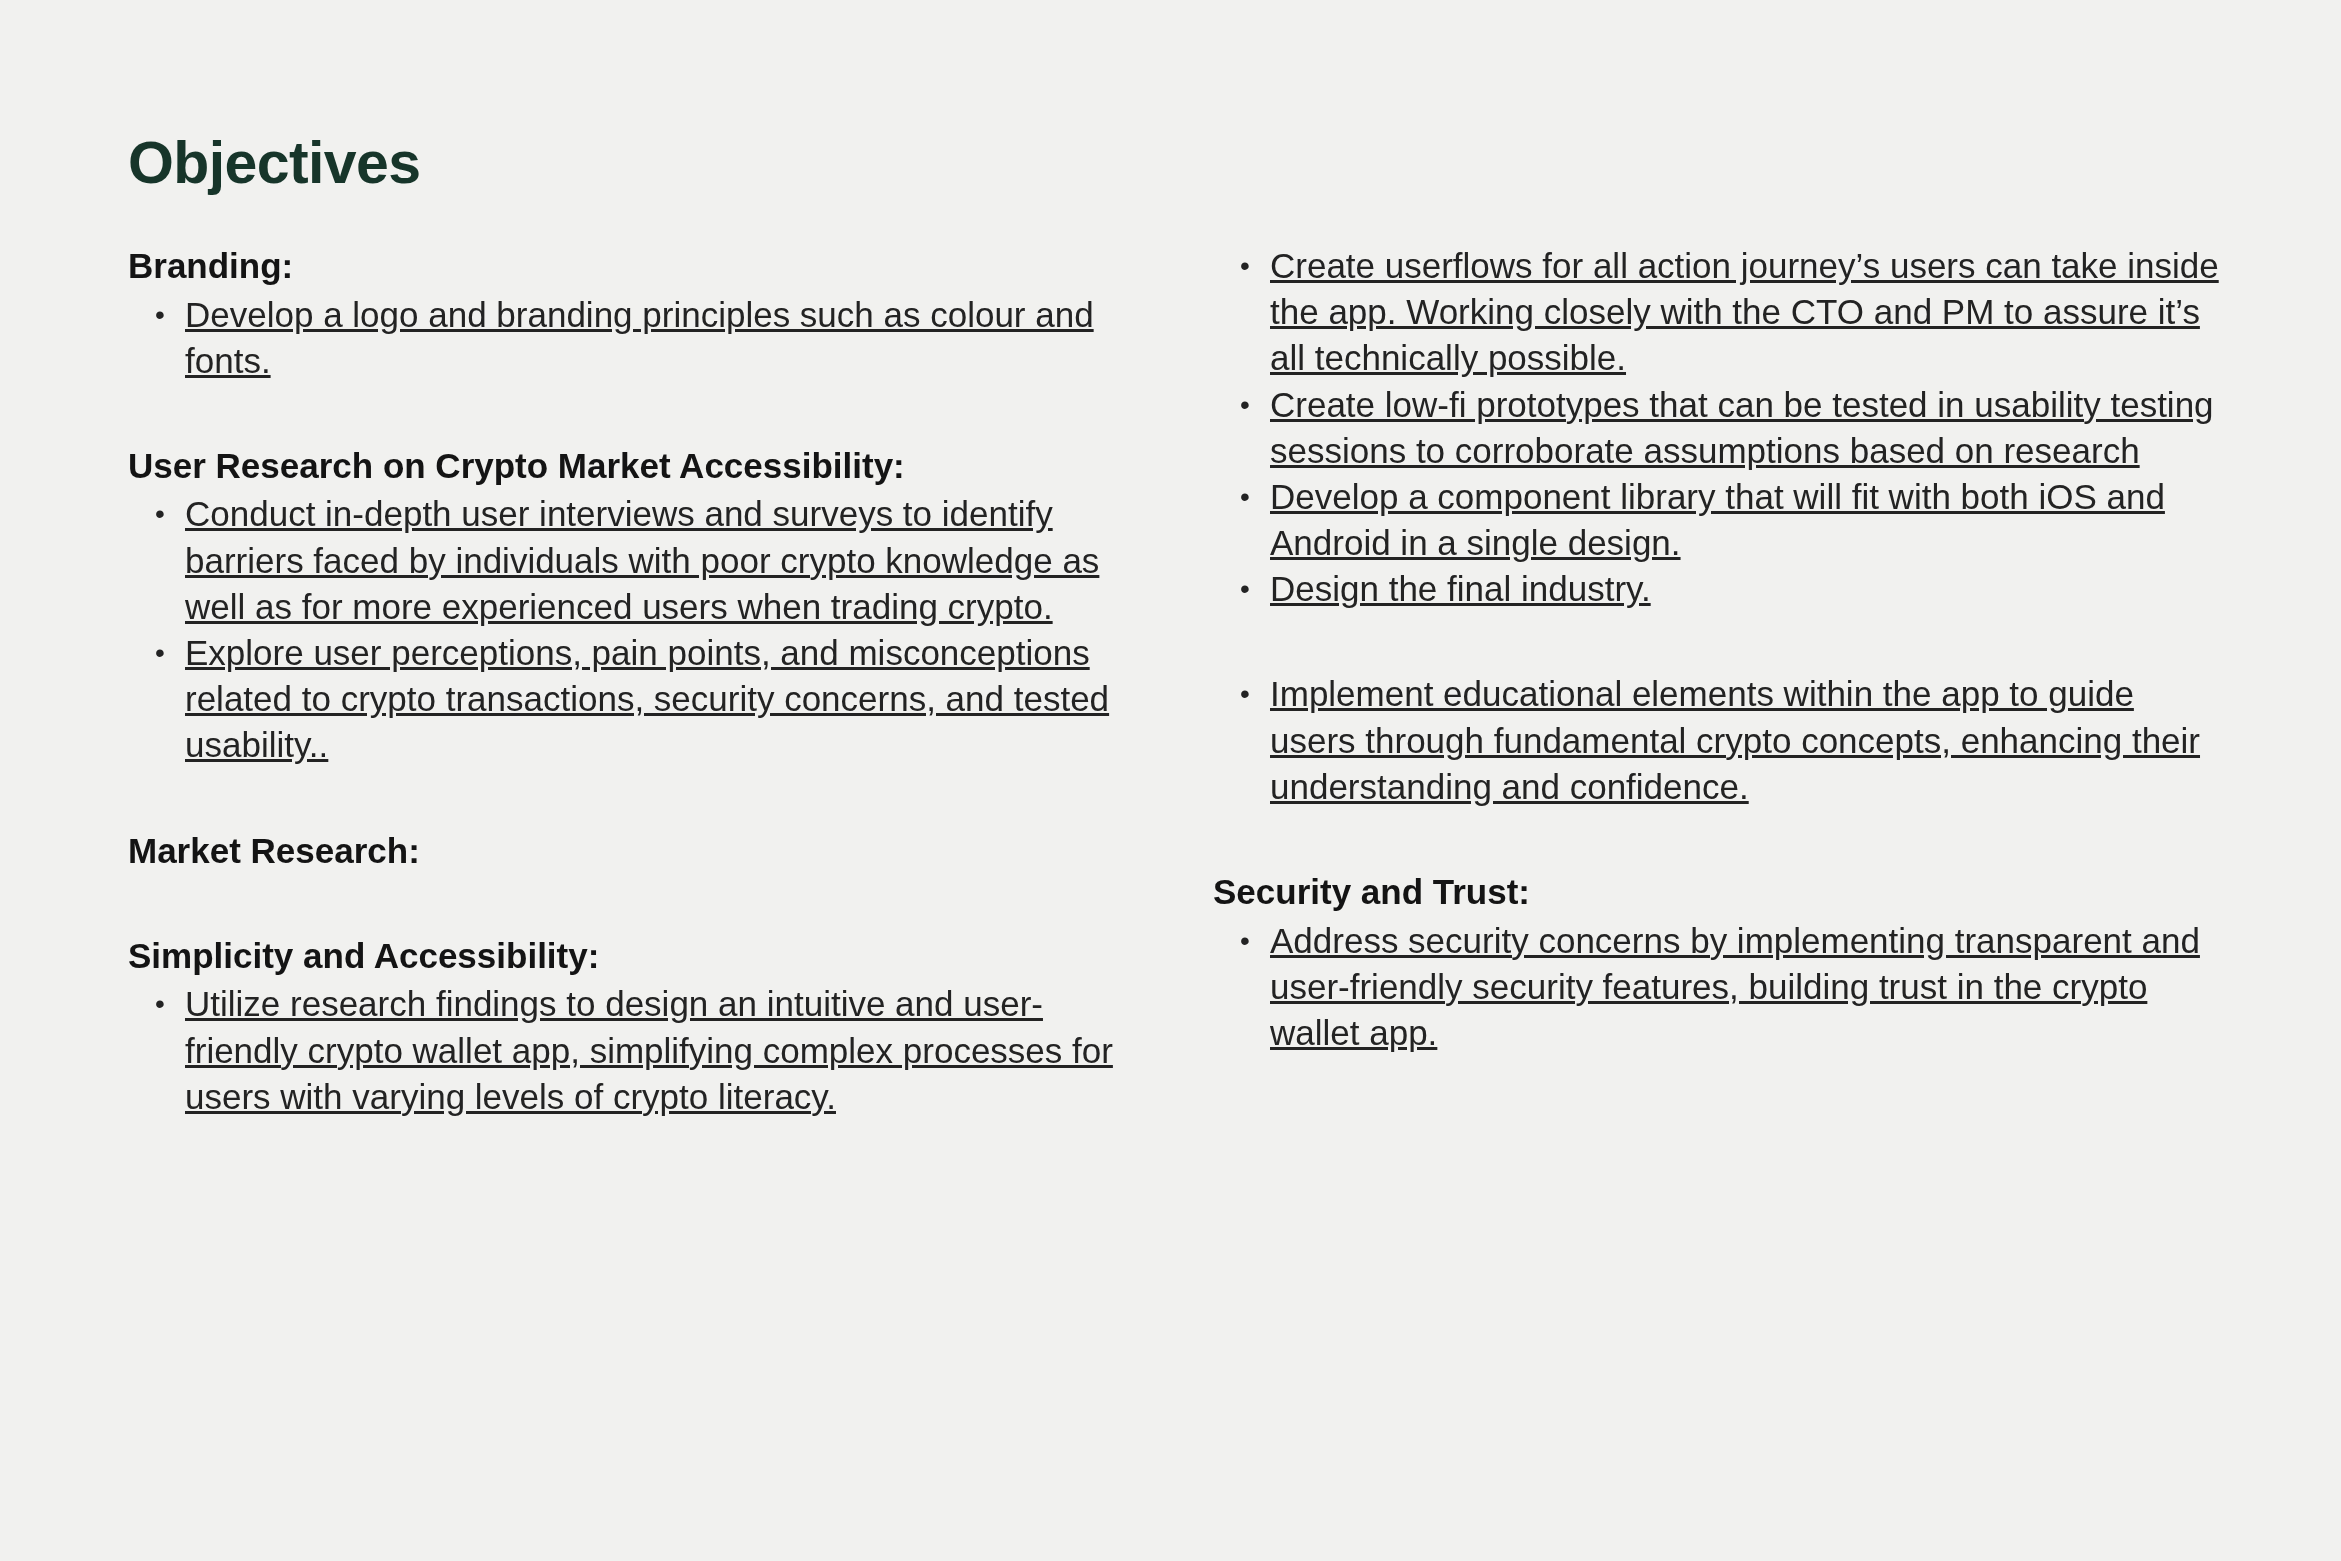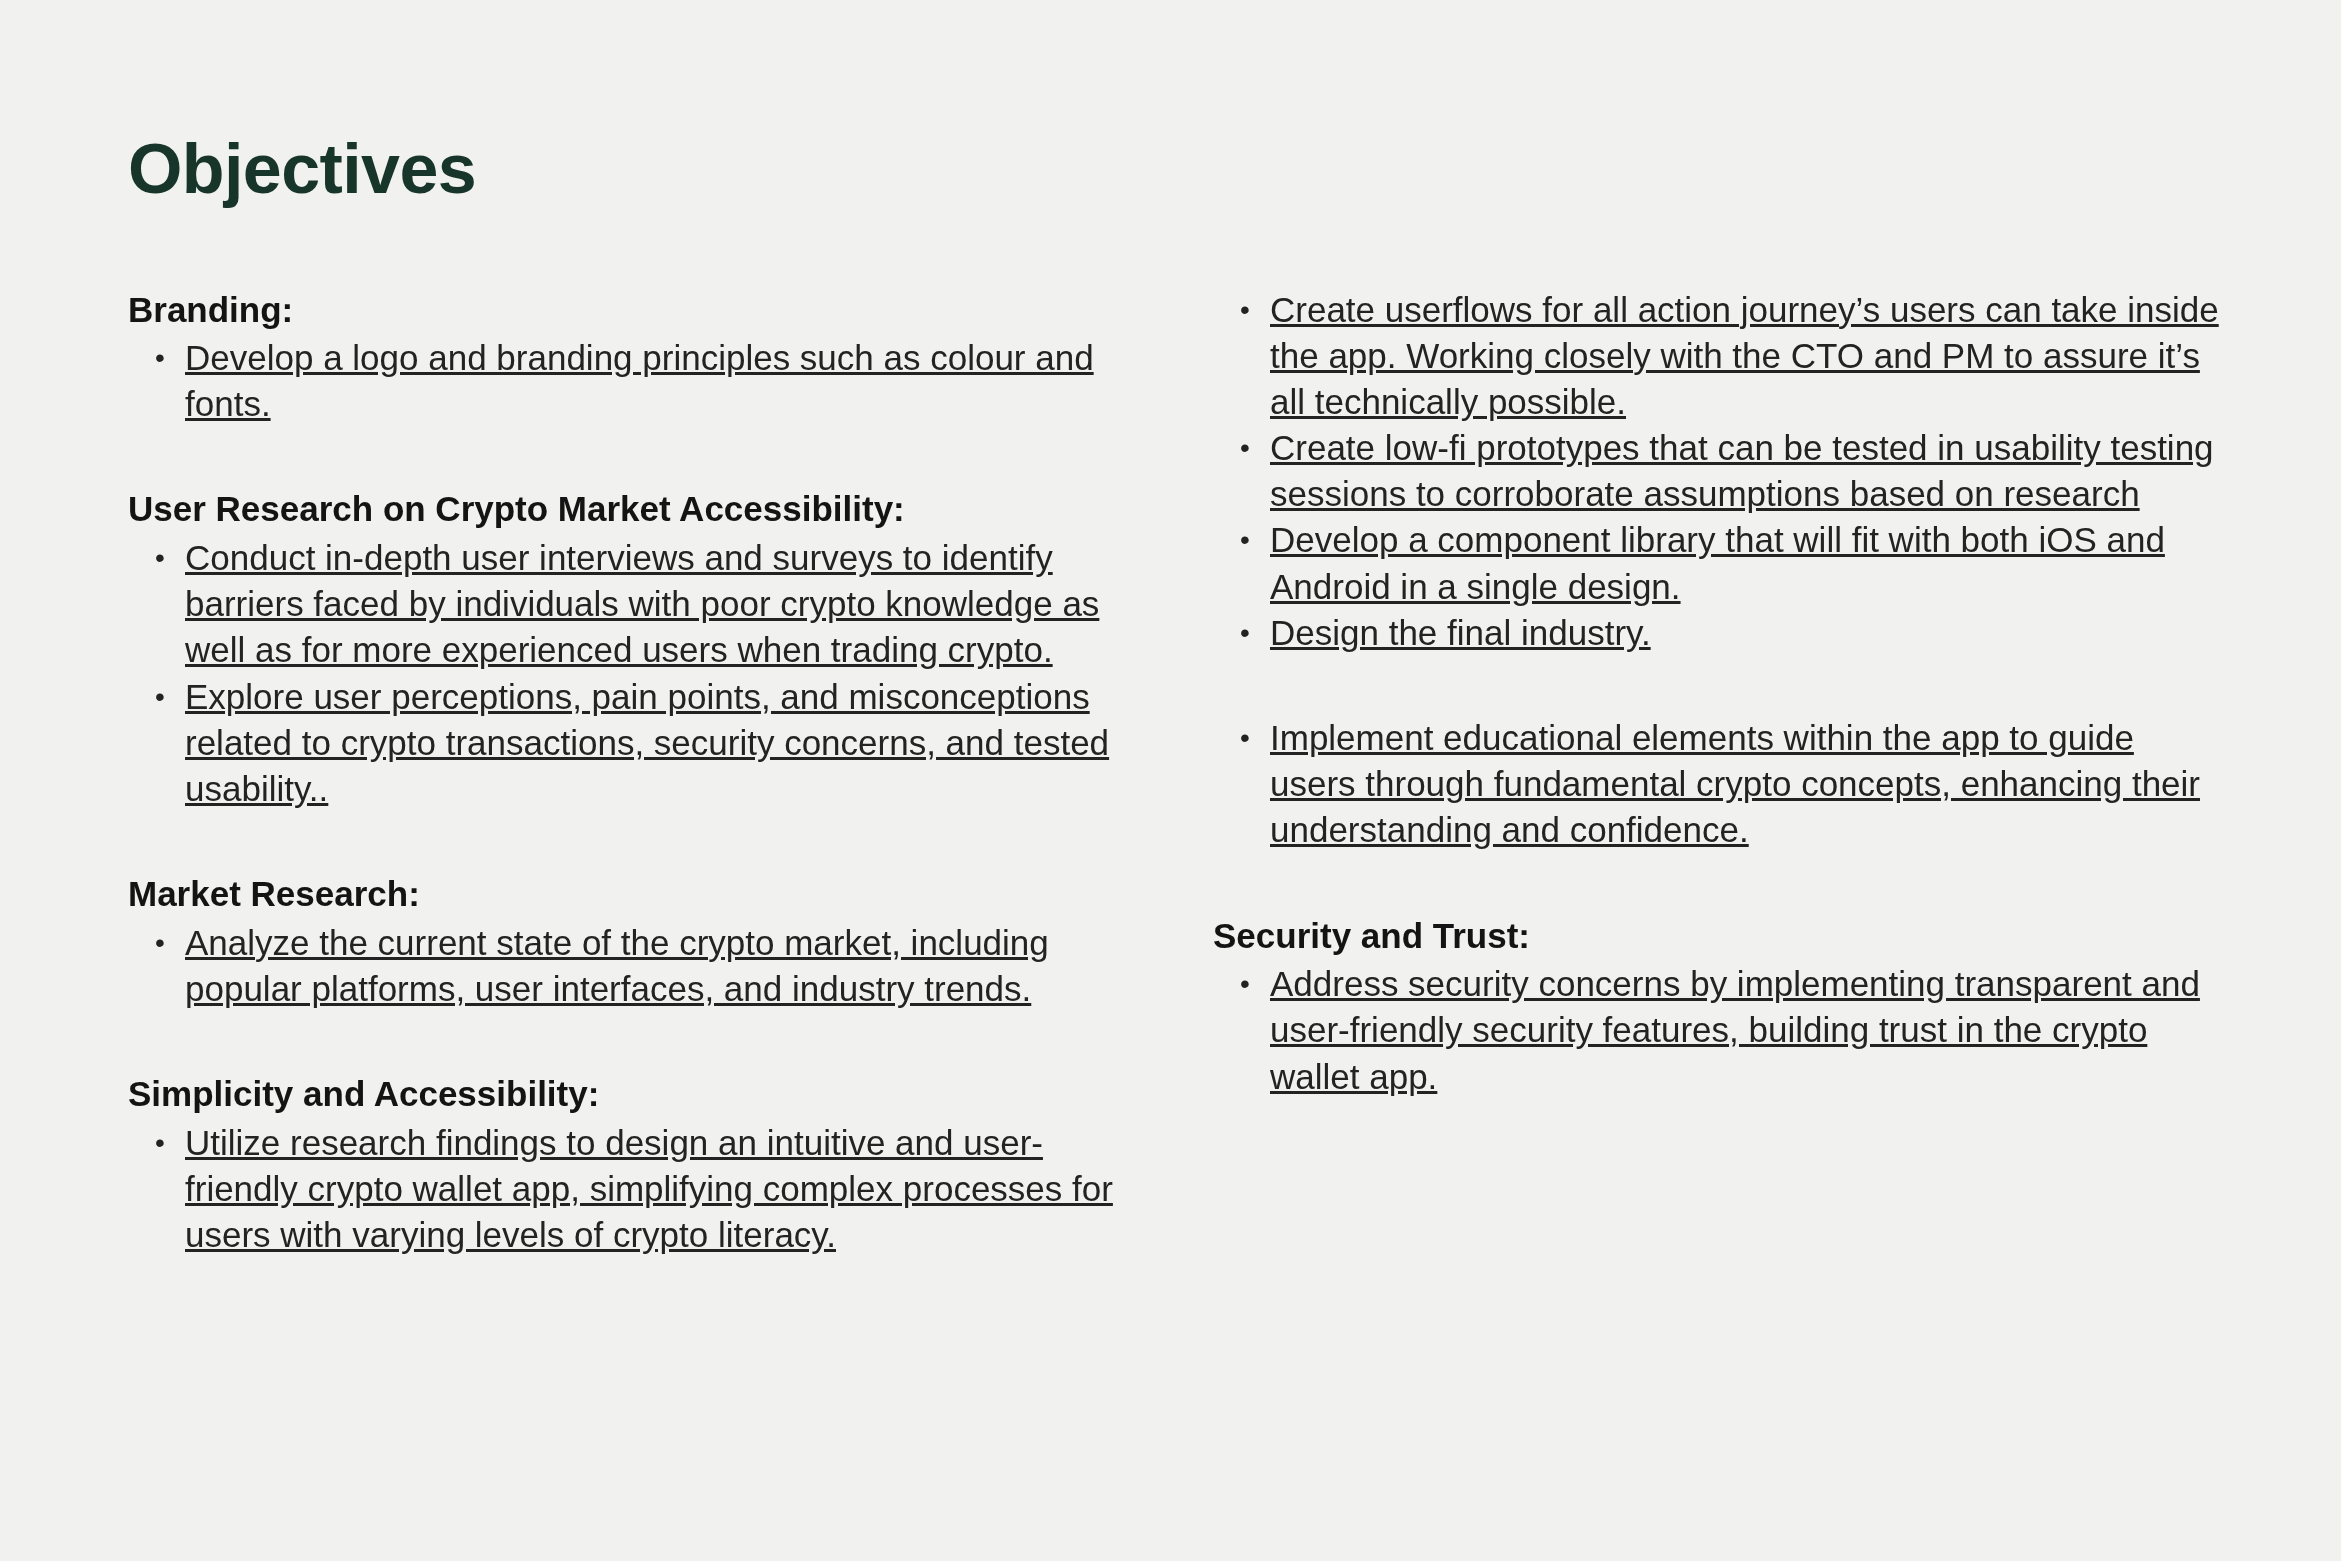--- a/index.html
+++ b/index.html
@@ -19,22 +19,22 @@
     background: var(--background);
     font-family: "Liberation Sans", sans-serif;
     overflow: hidden;
   }
   .slide {
     padding: 133px 122px 0 128px;
     width: 100%;
     height: 100%;
   }
   h1.page-title {
-    margin: 0 0 80px 0;
-    font-size: 70px;
+    margin: 0 0 48px 0;
+    font-size: 59px;
     line-height: 1.05;
     font-weight: 700;
     letter-spacing: -0.6px;
     color: var(--title);
   }
   .columns {
     display: grid;
     grid-template-columns: 1fr 1fr;
     column-gap: 78px;
     align-items: start;
@@ -88,23 +88,20 @@
         </section>
         <section class="objective-section">
           <h2 class="section-heading">User Research on Crypto Market Accessibility:</h2>
           <ul class="bullet-list">
             <li>Conduct in-depth user interviews and surveys to identify barriers faced by individuals with poor crypto knowledge as well as for more experienced users when trading crypto.</li>
             <li>Explore user perceptions, pain points, and misconceptions related to crypto transactions, security concerns, and tested usability..</li>
           </ul>
         </section>
         <section class="objective-section">
           <h2 class="section-heading">Market Research:</h2>
-          <ul class="bullet-list">
-            <li>Analyze the current state of the crypto market, including popular platforms, user interfaces, and industry trends.</li>
-          </ul>
         </section>
         <section class="objective-section">
           <h2 class="section-heading">Simplicity and Accessibility:</h2>
           <ul class="bullet-list">
             <li>Utilize research findings to design an intuitive and user-friendly crypto wallet app, simplifying complex processes for users with varying levels of crypto literacy.</li>
           </ul>
         </section>
       </div>
     <div class="col">
         <section class="objective-section">

